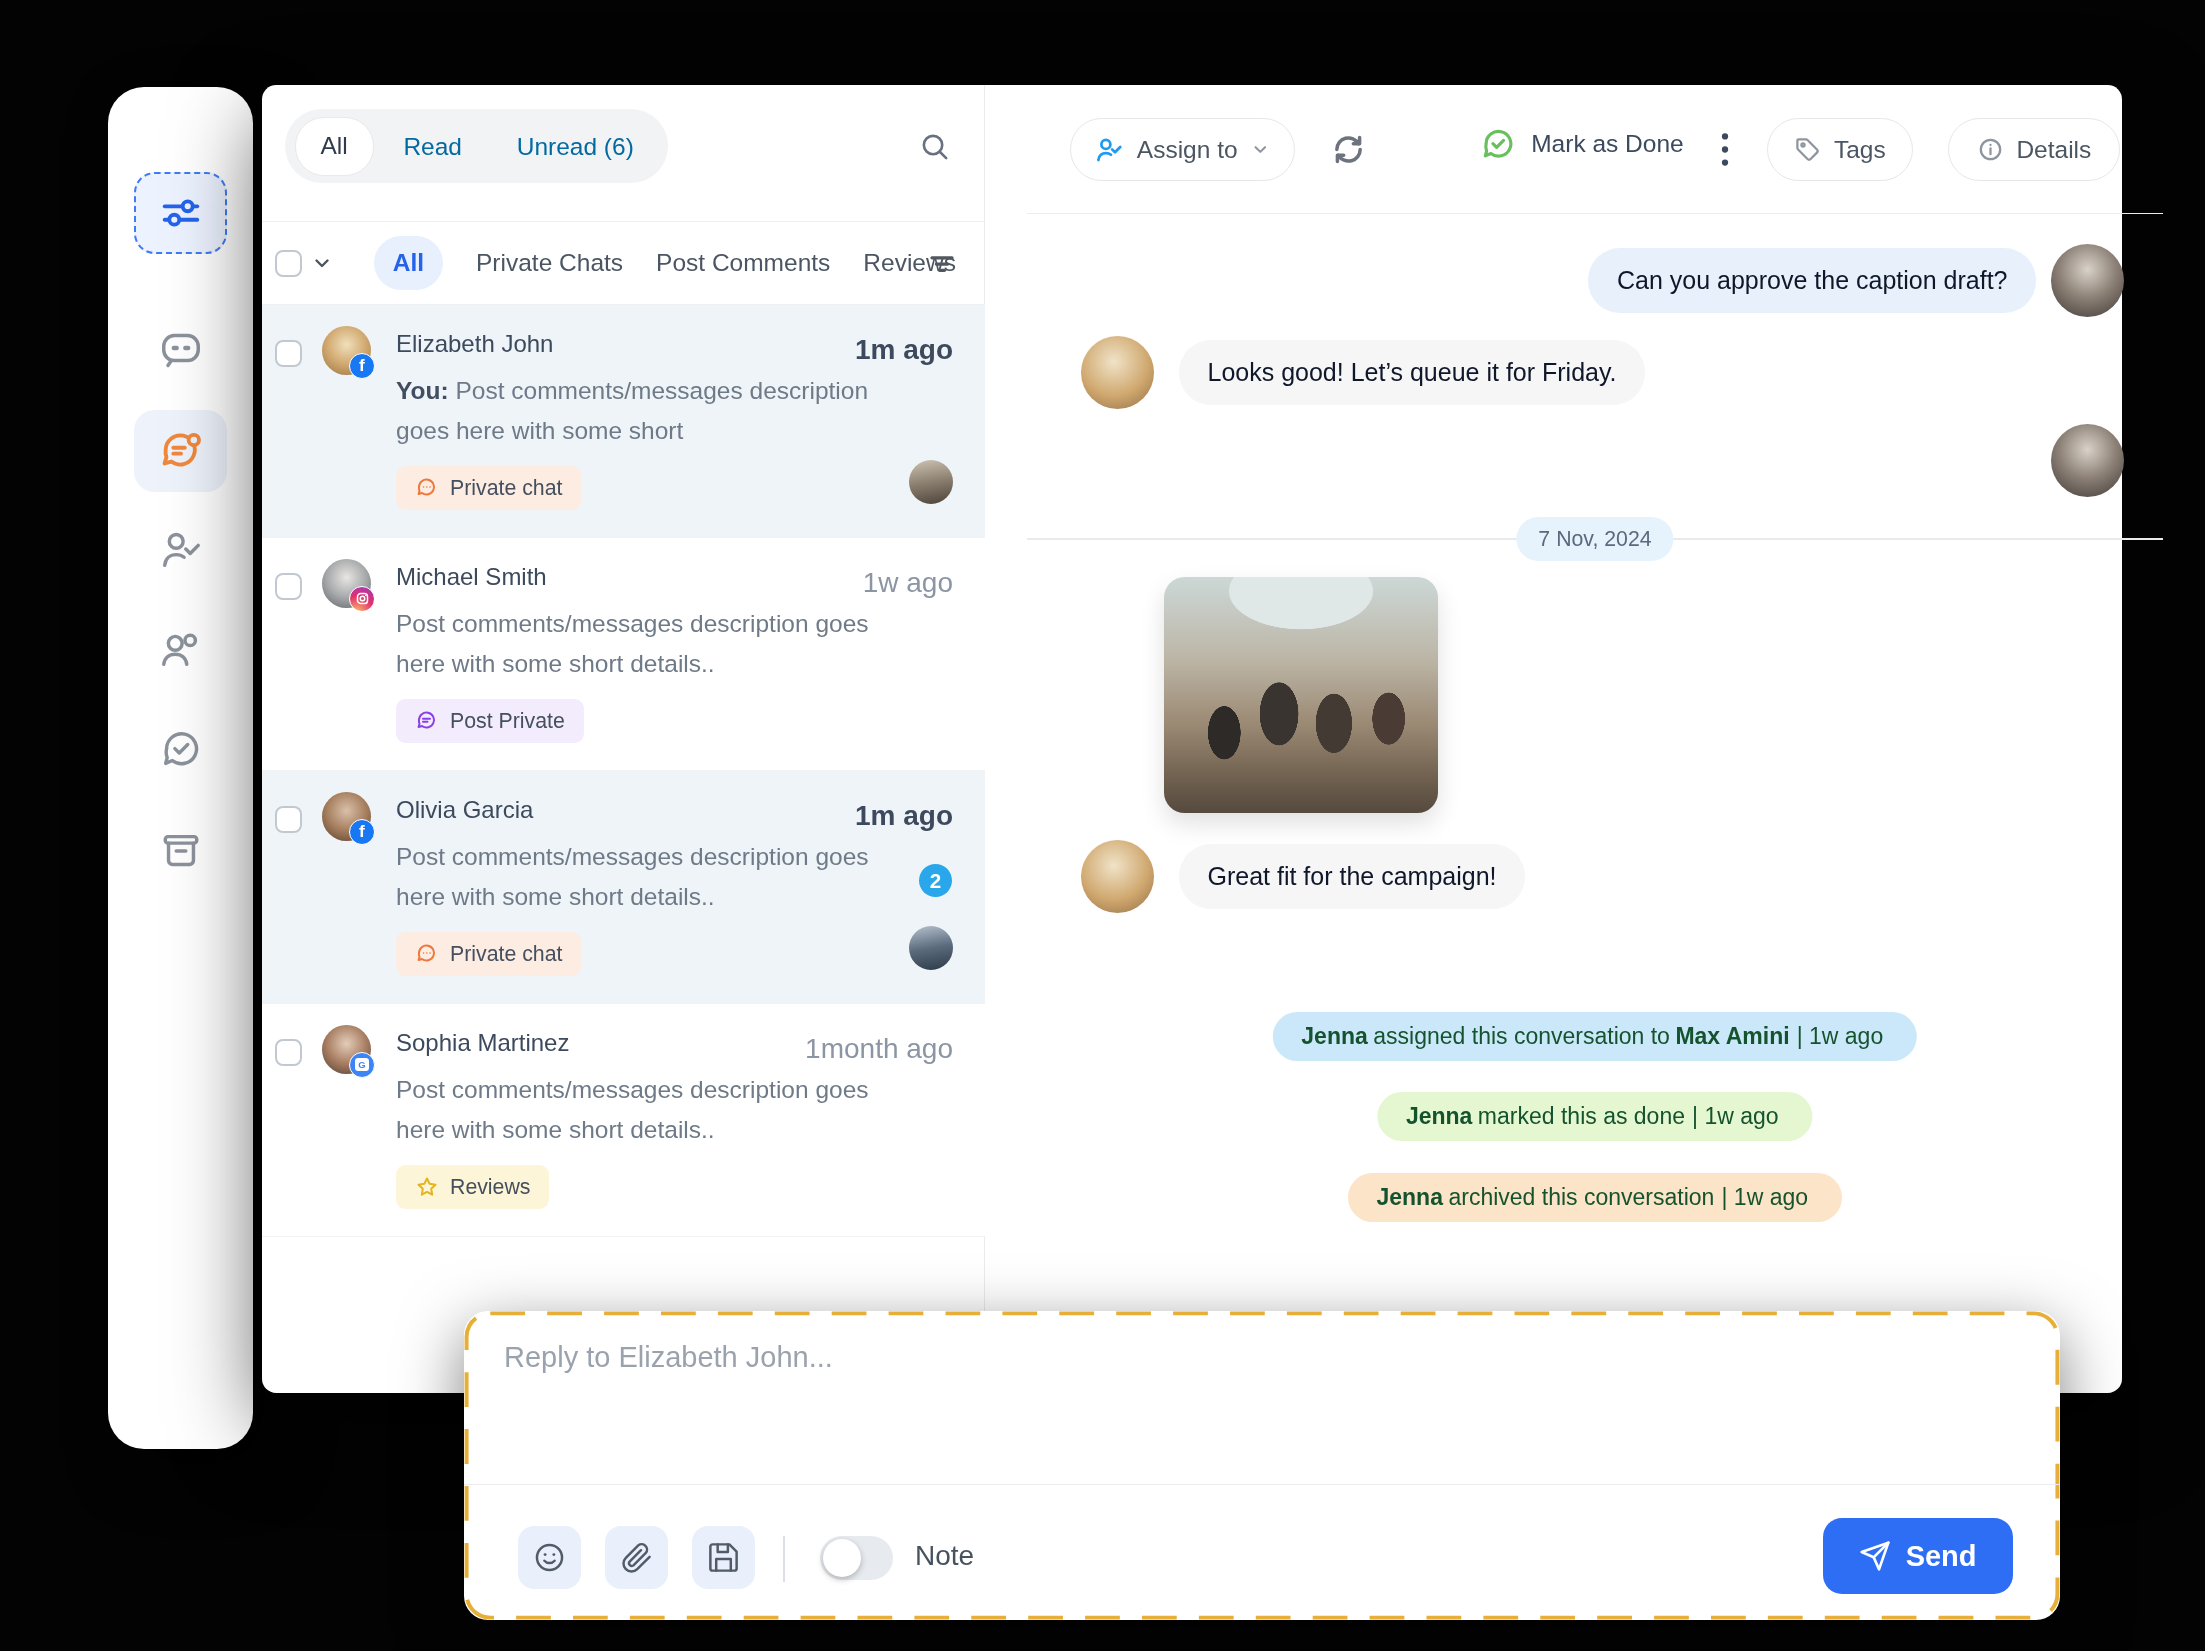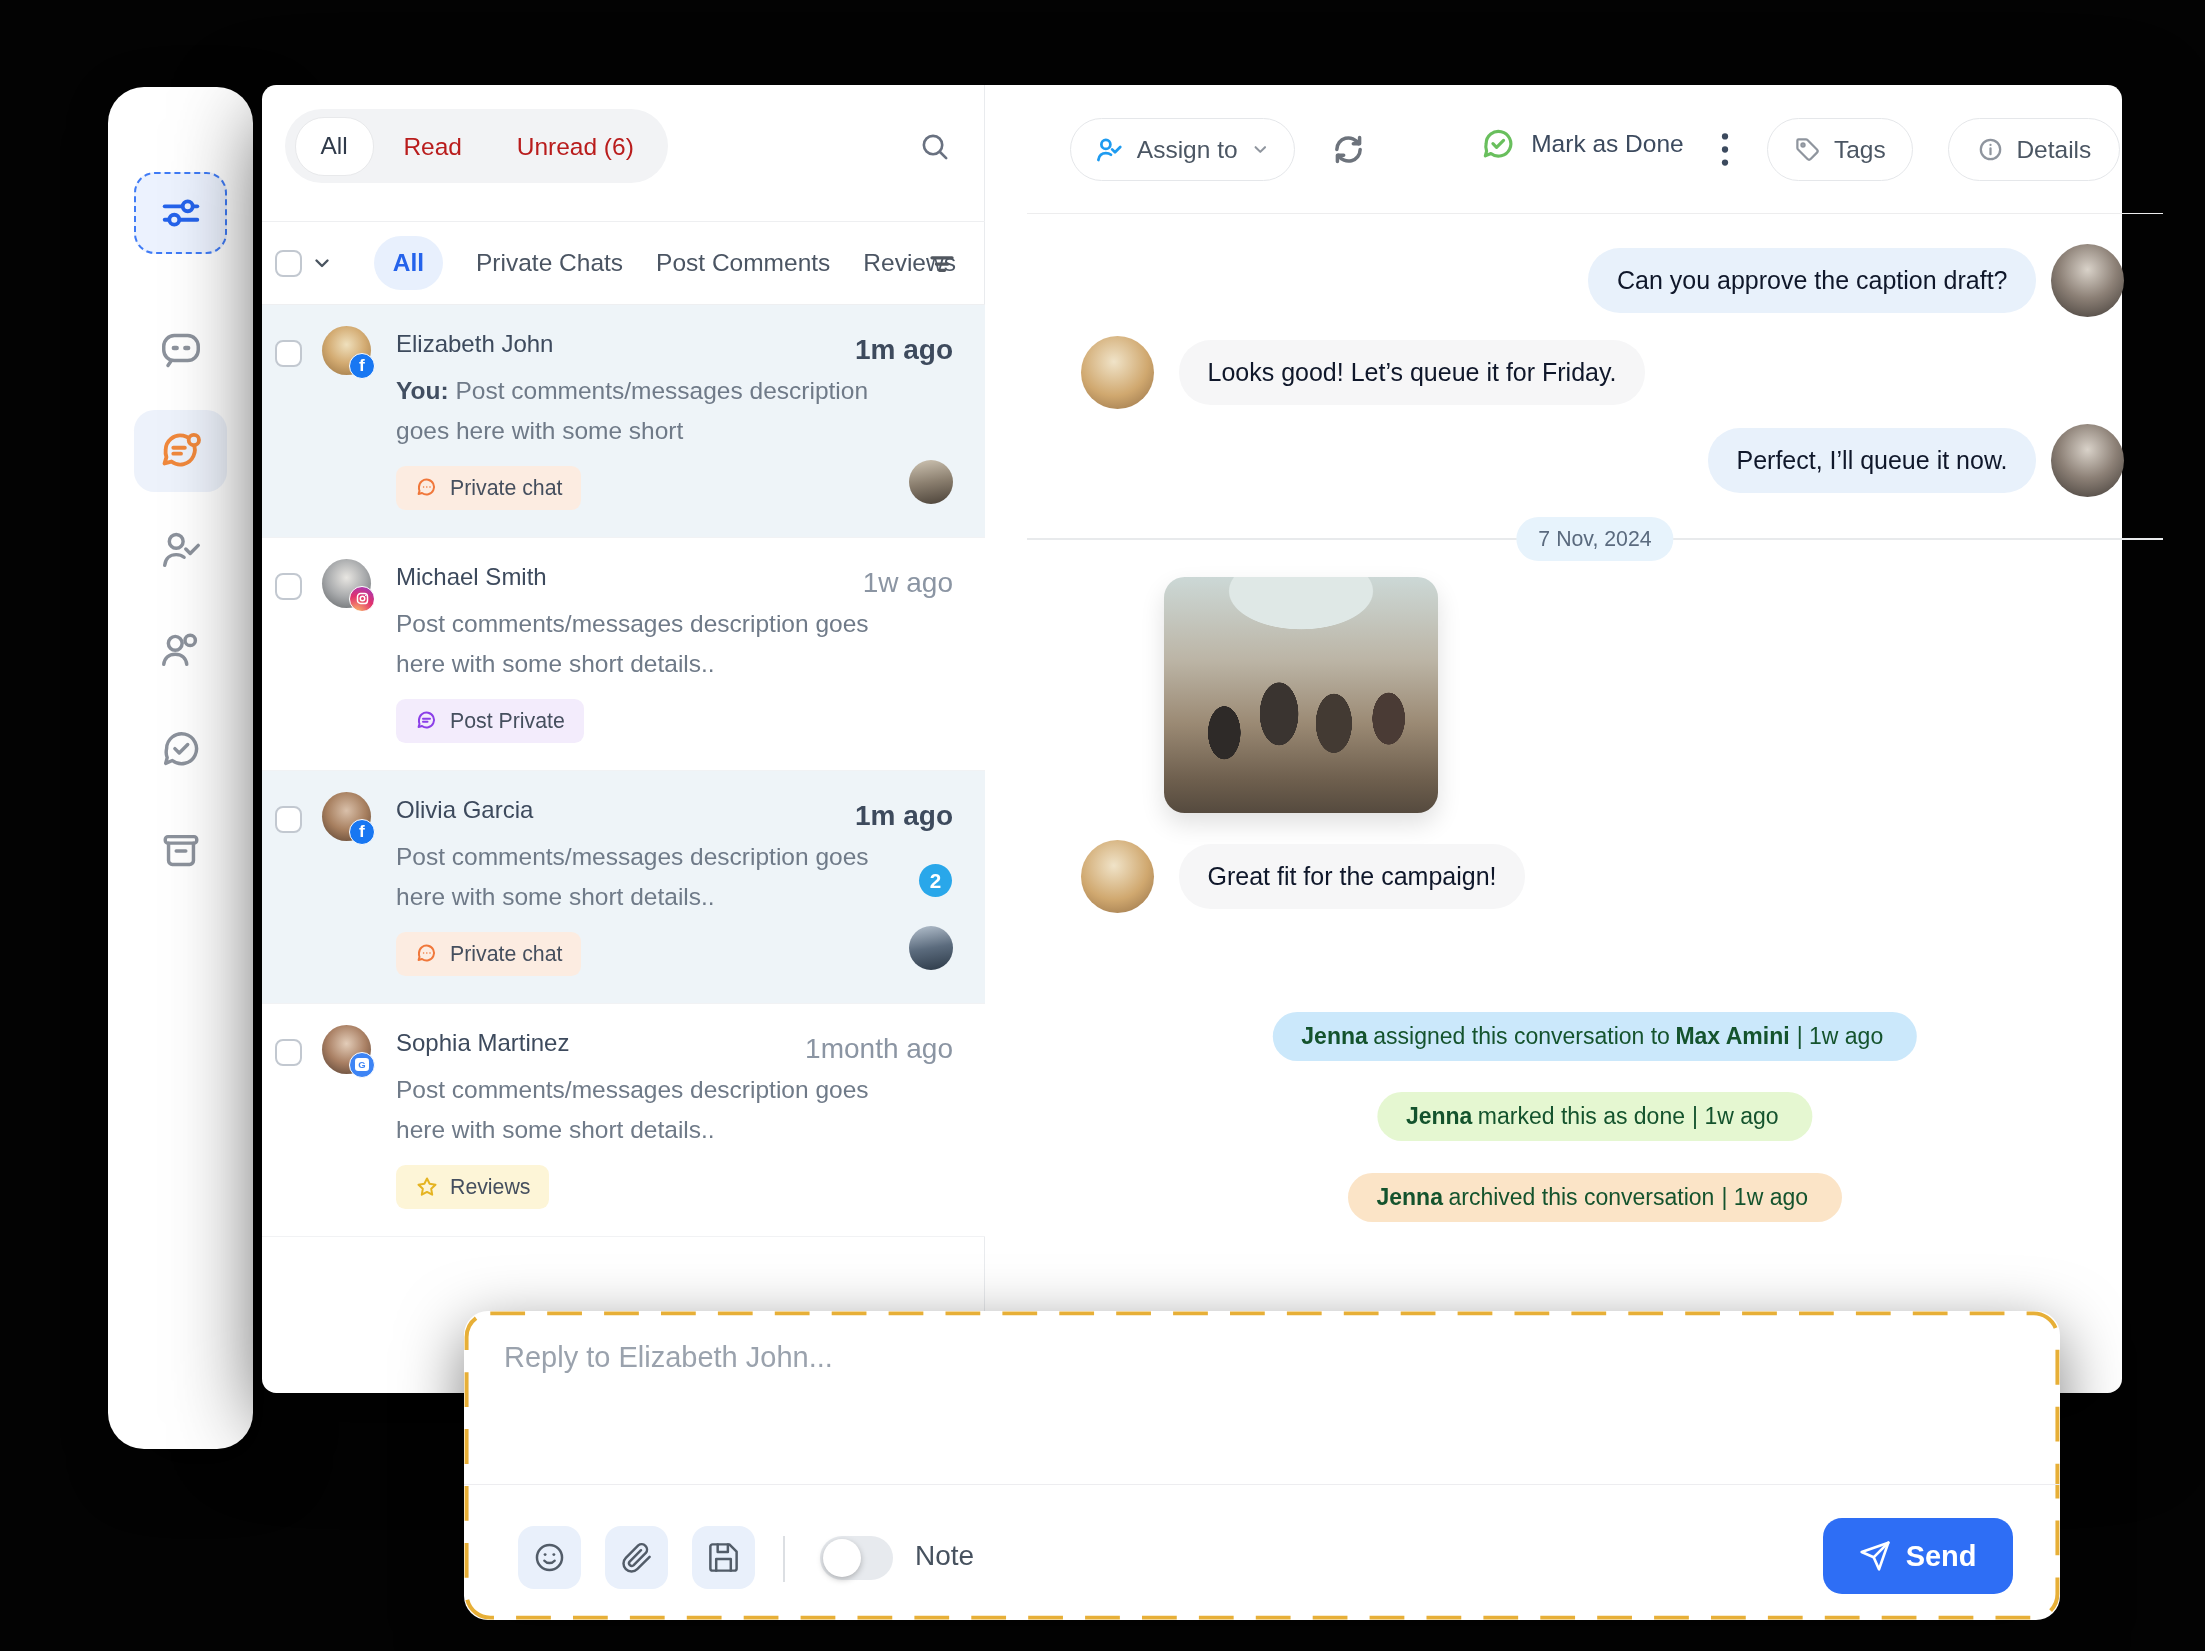--- a/index.html
+++ b/index.html
@@ -19,21 +19,21 @@
   .sb-item svg, .sb-filter svg { width:46px; height:46px; }
 
   
   .main { position:absolute; left:262px; top:85px; width:1860px; height:1308px; background:#fff;
           border-radius:14.2px; box-shadow:0 32px 87px rgba(0,0,0,.65); }
 
   
   .chatlist { position:absolute; left:0; top:0; width:723px; height:1308px; border-right:0.8px solid #e9ebee; }
   .tabs-wrap { position:absolute; left:23px; top:24px; height:74px; background:#f2f3f5; border-radius:37px;
                display:inline-flex; align-items:center; padding:0 9.5px; gap:4.7px; }
-  .tab { font-size:24.5px; color:#b91c1c; padding:0 25px; height:59px; line-height:59px; border-radius:29px;
+  .tab { font-size:24.5px; color:#0369a1; padding:0 25px; height:59px; line-height:59px; border-radius:29px;
          white-space:nowrap; cursor:pointer; }
   .tab.active { background:#fff; border:1.6px solid #e8e9eb; color:#2f3a4a; line-height:55px; }
   .search-btn { position:absolute; left:655px; top:44px; width:38px; height:38px; color:#697180; cursor:pointer; }
   .search-btn svg { width:35px; height:35px; }
 
   .filter-row { position:absolute; left:0; top:136px; width:723px; height:84px;
                 border-top:0.8px solid #eeeff1; border-bottom:0.8px solid #eeeff1;
                 display:flex; align-items:center; }
   .checkbox { width:27px; height:27px; border:2px solid #c2c8d0; border-radius:8px; background:#fff; cursor:pointer; }
   .filter-row .checkbox { margin-left:12.7px; }
@@ -386,21 +386,20 @@
           <span>Details</span>
         </div>
       </div>
 
       <div class="bubble bub-right" style="right:127px; top:163px">Can you approve the caption draft?</div>
       <div class="msg-avatar av-curly" style="right:39px; top:159px"></div>
 
       <div class="msg-avatar av-blonde" style="left:54px; top:251px"></div>
       <div class="bubble bub-left" style="left:152px; top:255px">Looks good! Let’s queue it for Friday.</div>
 
-      <div class="bubble bub-right" style="right:127px; top:343px">Perfect, I’ll queue it now.</div>
       <div class="msg-avatar av-curly" style="right:39px; top:339px"></div>
 
       <div class="date-row"></div>
       <div class="date-pill">7 Nov, 2024</div>
 
       <div class="photo"></div>
 
       <div class="msg-avatar av-blonde" style="left:54px; top:755px"></div>
       <div class="bubble bub-left" style="left:152px; top:759px">Great fit for the campaign!</div>
 

